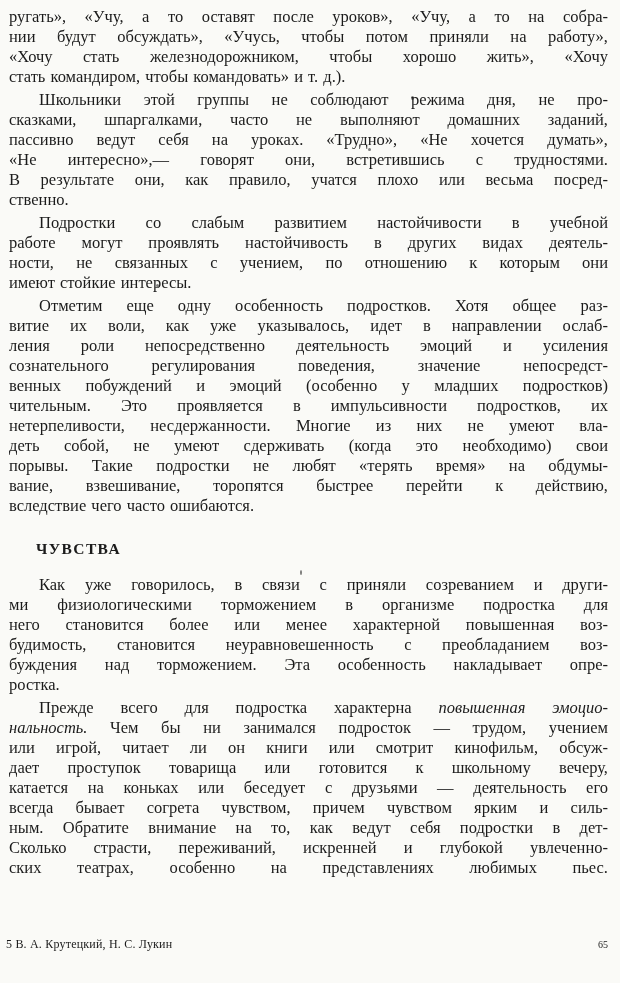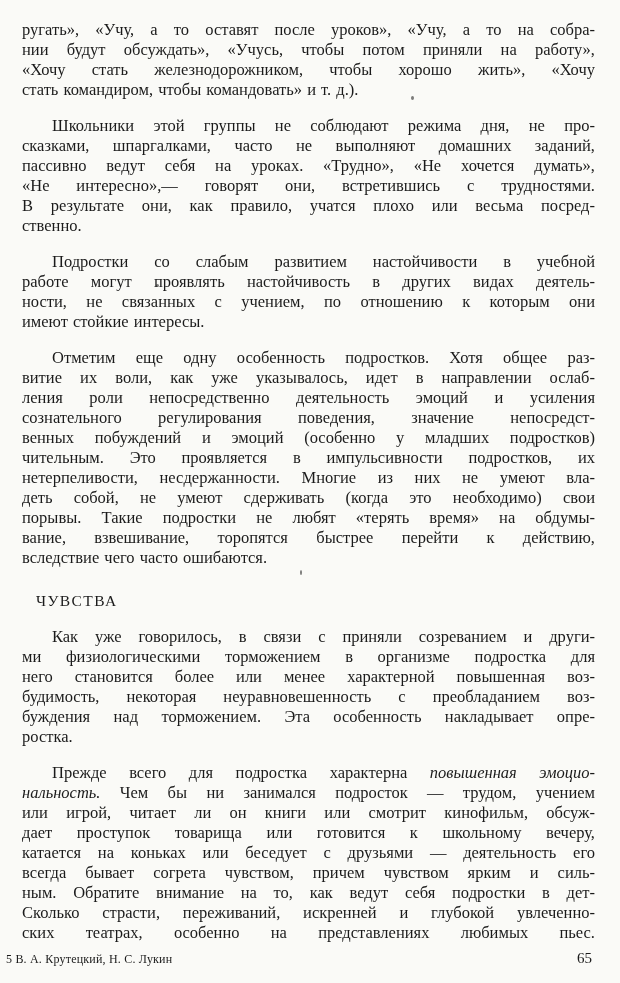--- a/index.html
+++ b/index.html
@@ -12,53 +12,53 @@
     width: 620px;
     height: 983px;
     background: #fafaf7;
     color: #1b1b1b;
     font-family: "Liberation Serif", "DejaVu Serif", serif;
     overflow: hidden;
   }
   .content {
     padding: 4px 9px 0 6px;
   }
-  .para { margin: 16px; }
+  .para { margin: 3px; }
   .line {
     font-size: 16.5px;
     line-height: 20px;
     text-align: justify;
     text-align-last: justify;
     word-spacing: 1px;
   }
   .line-last {
     text-align-last: left;
   }
   .line-first {
     text-indent: 30px;
   }
   .italic { font-style: italic; }
   .section-heading {
     margin: 22px 0 16px 30px;
     font-size: 15.5px;
-    font-weight: normal;
+    font-weight: bold;
     letter-spacing: 1.4px;
     line-height: 21px;
   }
   .footer {
     position: absolute;
     left: 6px;
-    right: 28px;
+    right: 12px;
     top: 937px;
     display: flex;
     justify-content: space-between;
     align-items: baseline;
   }
   .sig { font-size: 12px; letter-spacing: 0.2px; }
-  .pagenum { font-size: 15px; margin-top: 13px; }
+  .pagenum { font-size: 10px; }
   .speck {
     position: absolute;
     background: rgba(20,20,20,0.55);
     border-radius: 50%;
   }
 </style>
 </head>
 <body>
 
 <div class="page">
@@ -95,21 +95,21 @@
         <div class="line"><span>деть собой, не умеют сдерживать (когда это необходимо) свои</span></div>
         <div class="line"><span>порывы. Такие подростки не любят «терять время» на обдумы-</span></div>
         <div class="line"><span>вание, взвешивание, торопятся быстрее перейти к действию,</span></div>
         <div class="line line-last"><span>вследствие чего часто ошибаются.</span></div>
       </div>
       <div class="section-heading">ЧУВСТВА</div>
       <div class="para">
         <div class="line line-first"><span>Как уже говорилось, в связи с приняли созреванием и други-</span></div>
         <div class="line"><span>ми физиологическими торможением в организме подростка для</span></div>
         <div class="line"><span>него становится более или менее характерной повышенная воз-</span></div>
-        <div class="line"><span>будимость, некоторая неуравновешенность с преобладанием воз-</span></div>
+        <div class="line"><span>будимость, становится неуравновешенность с преобладанием воз-</span></div>
         <div class="line"><span>буждения над торможением. Эта особенность накладывает опре-</span></div>
         <div class="line line-last"><span>ростка.</span></div>
       </div>
       <div class="para">
         <div class="line line-first"><span>Прежде всего для подростка характерна </span><span class="italic">повышенная эмоцио-</span></div>
         <div class="line"><span class="italic">нальность.</span><span> Чем бы ни занимался подросток — трудом, учением</span></div>
         <div class="line"><span>или игрой, читает ли он книги или смотрит кинофильм, обсуж-</span></div>
         <div class="line"><span>дает проступок товарища или готовится к школьному вечеру,</span></div>
         <div class="line"><span>катается на коньках или беседует с друзьями — деятельность его</span></div>
         <div class="line"><span>всегда бывает согрета чувством, причем чувством ярким и силь-</span></div>

